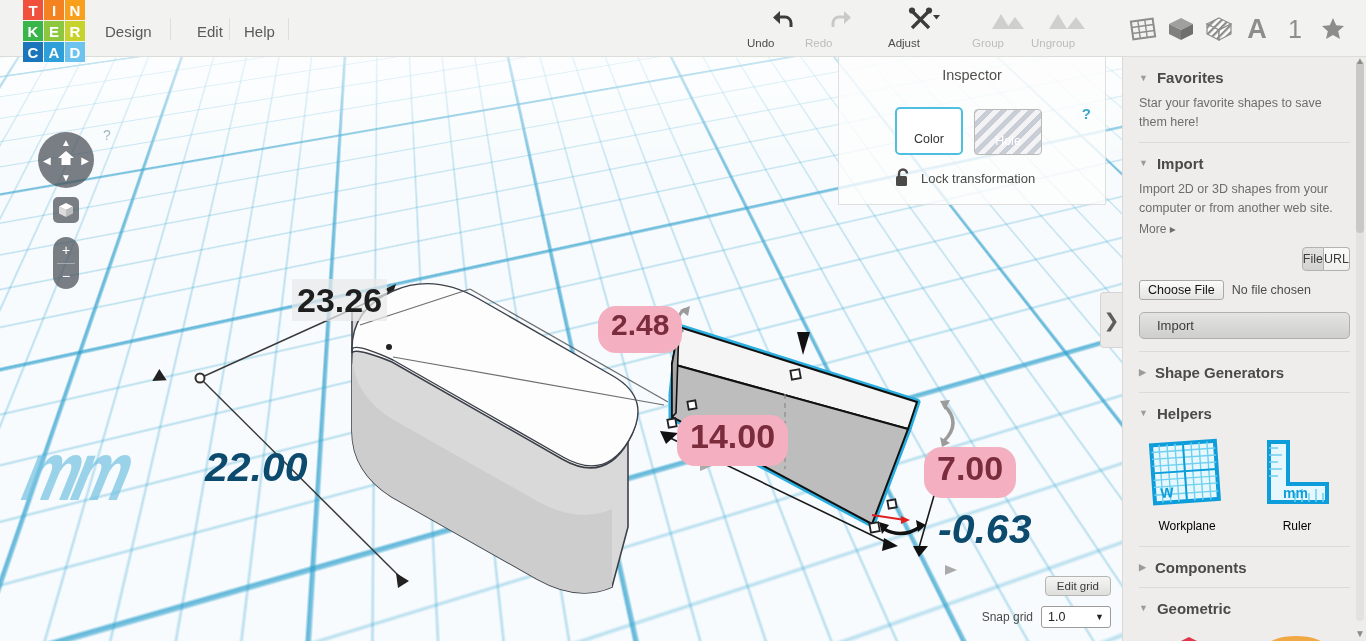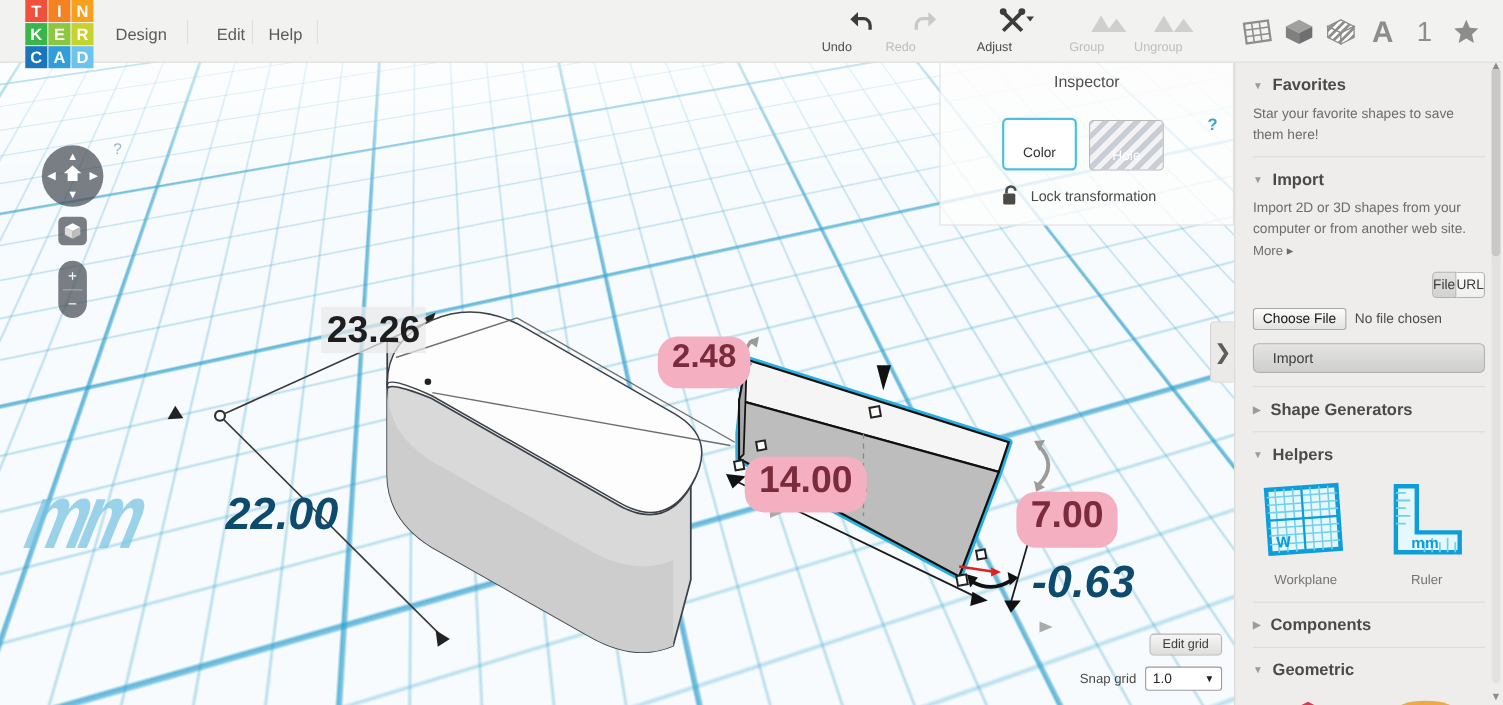--- a/index.html
+++ b/index.html
@@ -173,21 +173,20 @@
   }
 
   
   #inspector {
     position: absolute; left: 838px; top: 57px;
     width: 268px; height: 148px;
     background: rgba(252,252,252,0.80);
     border: 1px solid rgba(210,210,208,0.7);
     border-top: none;
     z-index: 40;
-    margin-left: 16px;
   }
   #inspector .insp-title {
     text-align: center; font-size: 14.5px; color: #4f4f4d;
     margin-top: 10px;
   }
   #insp-color {
     position: absolute; left: 56px; top: 50px;
     width: 68px; height: 48px;
     background: #fff;
     border: 2px solid #4ebfe0; border-radius: 5px;
@@ -250,21 +249,21 @@
   #nofile { font-size: 12.5px; color: #4d4d4b; }
   #import-btn {
     margin: 12px 0 0 auto; display: block;
     padding: 5px 17px; font-size: 13px; color: #3c3c3a;
     background: linear-gradient(to bottom,#e4e4e2,#cecece);
     border: 1px solid #b0b0ae; border-radius: 5px; cursor: pointer;
   }
 
   .helper-grid { display: flex; gap: 14px; padding: 6px 0 4px 0; }
   .helper-card { width: 96px; text-align: center; cursor: pointer; }
-  .helper-card .hlabel { font-size: 12px; color: #737373; margin-top: 5px; }
+  .helper-card .hlabel { font-size: 12px; color: #000000; margin-top: 5px; }
 
   .geo-row { display: flex; gap: 22px; padding: 8px 0 0 6px; }
 
   #sb-scroll {
     position: absolute; right: 2px; top: 4px; width: 8px; height: 172px;
     background: #c9c8c6; border-radius: 4px;
   }
   #sb-scroll-track {
     position: absolute; right: 2px; top: 4px; width: 8px; bottom: 20px;
     background: #e3e2e0; border-radius: 4px;

